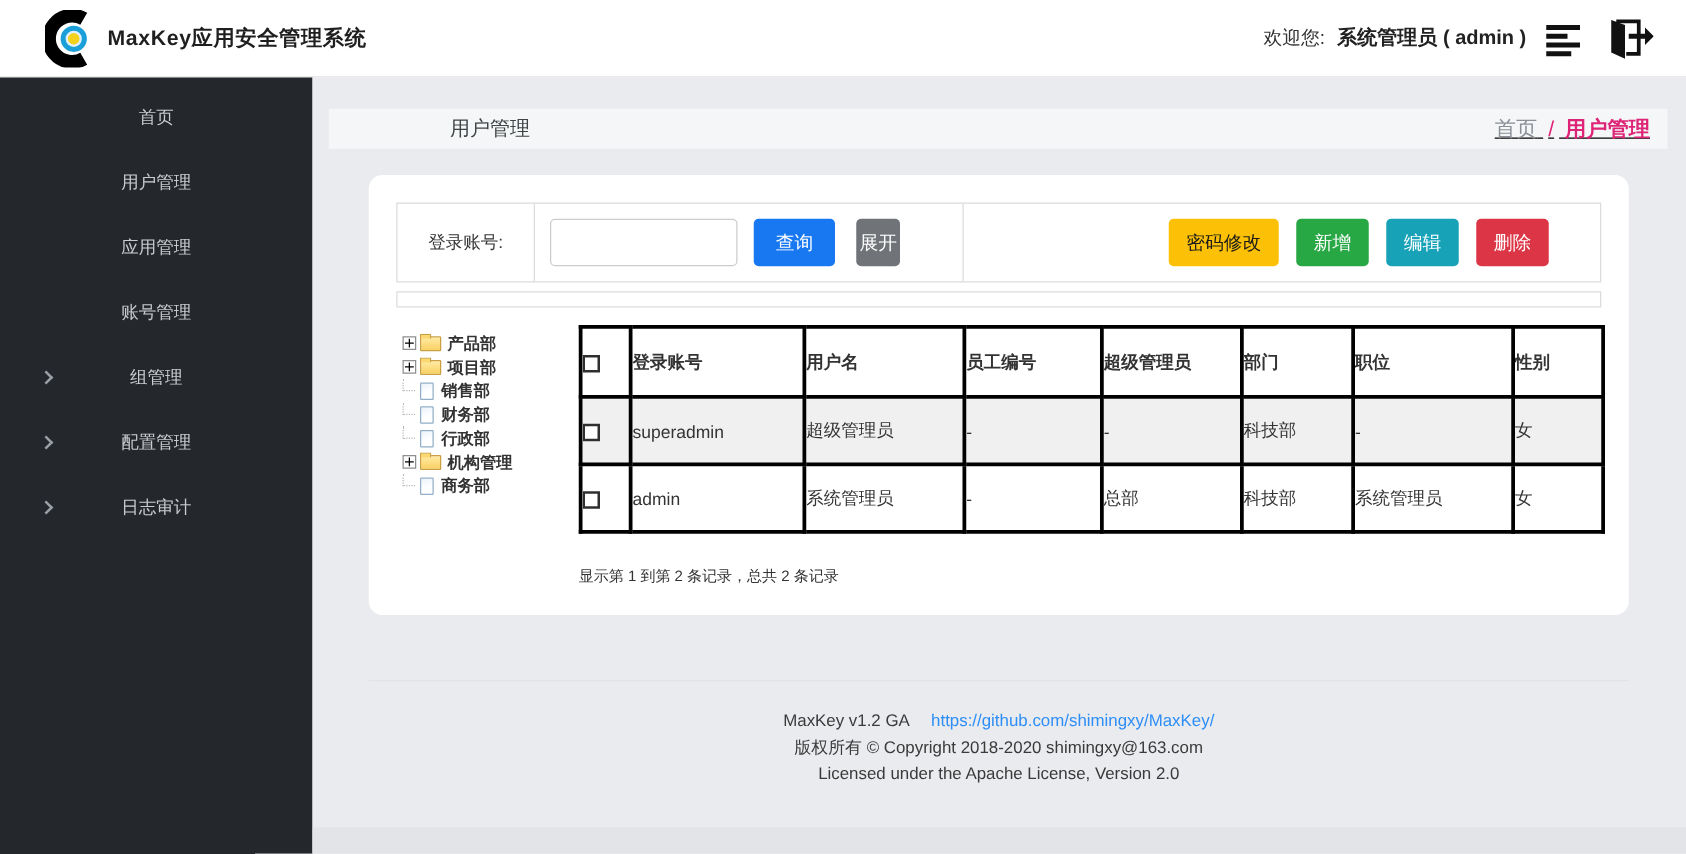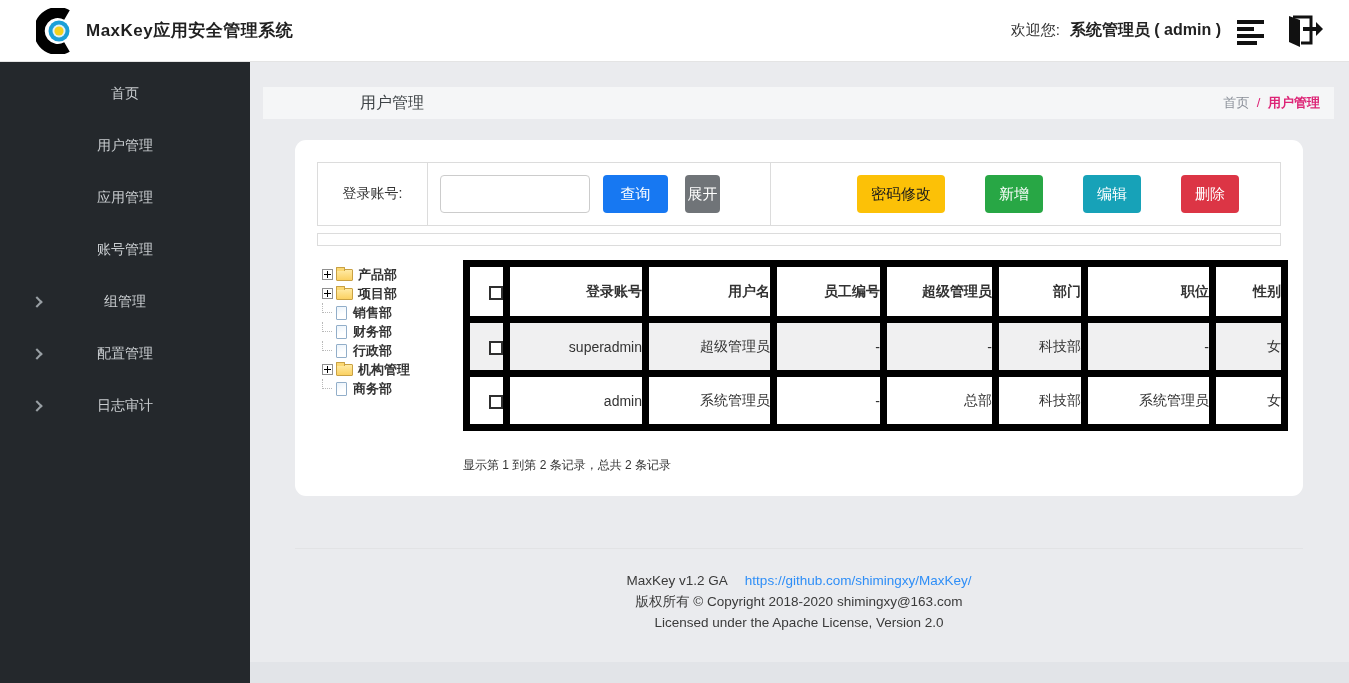--- a/index.html
+++ b/index.html
@@ -23,42 +23,42 @@
     color:#c9cdd0; font-size:14px; position:relative; cursor:pointer; }
   .side-item .chev { position:absolute; left:33px; top:22px; width:8px; height:8px;
     border-top:2px solid #9aa0a5; border-right:2px solid #9aa0a5; transform:rotate(45deg); }
 
   main.main-area { flex:1; background:#eaebee; padding:25px 15px 0 13px;
     display:flex; flex-direction:column; overflow:hidden; }
 
   
   .title-strip { background:#f5f6f7; height:32px; display:flex; align-items:center; }
   .page-title { font-size:16px; color:#3f4447; margin-left:97px; }
-  .breadcrumb { margin-left:auto; margin-right:14px; font-size:13px; }
+  .breadcrumb { margin-left:auto; margin-right:14px; font-size:17px;text-decoration:underline; }
   .bc-home { color:#8a8f98; cursor:pointer; }
   .bc-sep { color:#dd2476; margin:0 4px; }
   .bc-current { color:#dd2476; font-weight:bold; }
 
   
   .card { background:#fff; width:1008px; margin:21px 0 0 32px; border-radius:11px;
     padding:22px; }
 
   .search-panel { border:1px solid #dcdcdc; height:64px; display:flex; align-items:stretch; }
   .sp-label { width:110px; flex:none; border-right:1px solid #dcdcdc;
     display:flex; align-items:center; justify-content:center; font-size:14px; color:#333; }
   .sp-controls { width:343px; flex:none; border-right:1px solid #dcdcdc;
     display:flex; align-items:center; padding-left:12px; }
   .login-input { width:150px; height:38px; border:1px solid #ccc; border-radius:4px;
     font-size:14px; padding:0 8px; outline:none; }
   .btn { border:none; border-radius:4px; height:38px; font-size:15px; cursor:pointer;
     font-family:inherit; }
   .btn-query { width:65px; margin-left:13px; background:#1778f2; color:#fff; }
   .btn-expand { width:35px; margin-left:17px; background:#707478; color:#fff; }
   .sp-actions { flex:1; display:flex; align-items:center; justify-content:flex-end;
-    gap:40px; padding-right:41px; }
+    gap:14px; padding-right:41px; }
   .sp-actions .btn { padding:0 14px; }
 
   .spacer-bar { border:1px solid #dcdcdc; height:13px; margin-top:7px; }
 
   .content-row { display:flex; margin-top:14px; }
 
   
   .dept-tree { width:146px; flex:none; padding-left:5px; padding-top:5px; }
   .tree-row { display:flex; align-items:center; height:19px; font-size:13px; color:#333;
     cursor:pointer; }
@@ -72,21 +72,21 @@
     background:linear-gradient(#ffeaa4,#fbd162); border:1px solid #c9a143; border-radius:1px; }
   .folder-icon::before { content:""; position:absolute; top:-3px; left:-1px; width:7px; height:3px;
     background:#fbd873; border:1px solid #c9a143; border-bottom:none; border-radius:1px 1px 0 0; }
   .file-icon { width:11px; height:14px; flex:none; margin-right:6px;
     background:linear-gradient(160deg,#eaf3fb 0%,#ffffff 60%); border:1px solid #92aec9; border-radius:1px; }
   .tree-label { white-space:nowrap;font-weight:bold; }
 
   
   .table-wrap { flex:1; }
   table.user-table { border-collapse:collapse; table-layout:fixed; width:818px; }
-  .user-table th, .user-table td { border:7px solid #000000; text-align:right;
+  .user-table th, .user-table td { border:3px solid #000000; text-align:left;
     font-size:14px; color:#333; overflow:hidden; }
   .user-table th { height:56px; font-weight:bold; }
   .user-table td { height:54px; }
   tr.striped td { background:#f0f0f1; }
   .checkbox { display:inline-block; width:14px; height:14px; border:2px solid #2f2f2f;
     background:#fff; vertical-align:middle; cursor:pointer; }
 
   .records-summary { margin-left:146px; margin-top:26px; font-size:12px; color:#333; }
 
   

